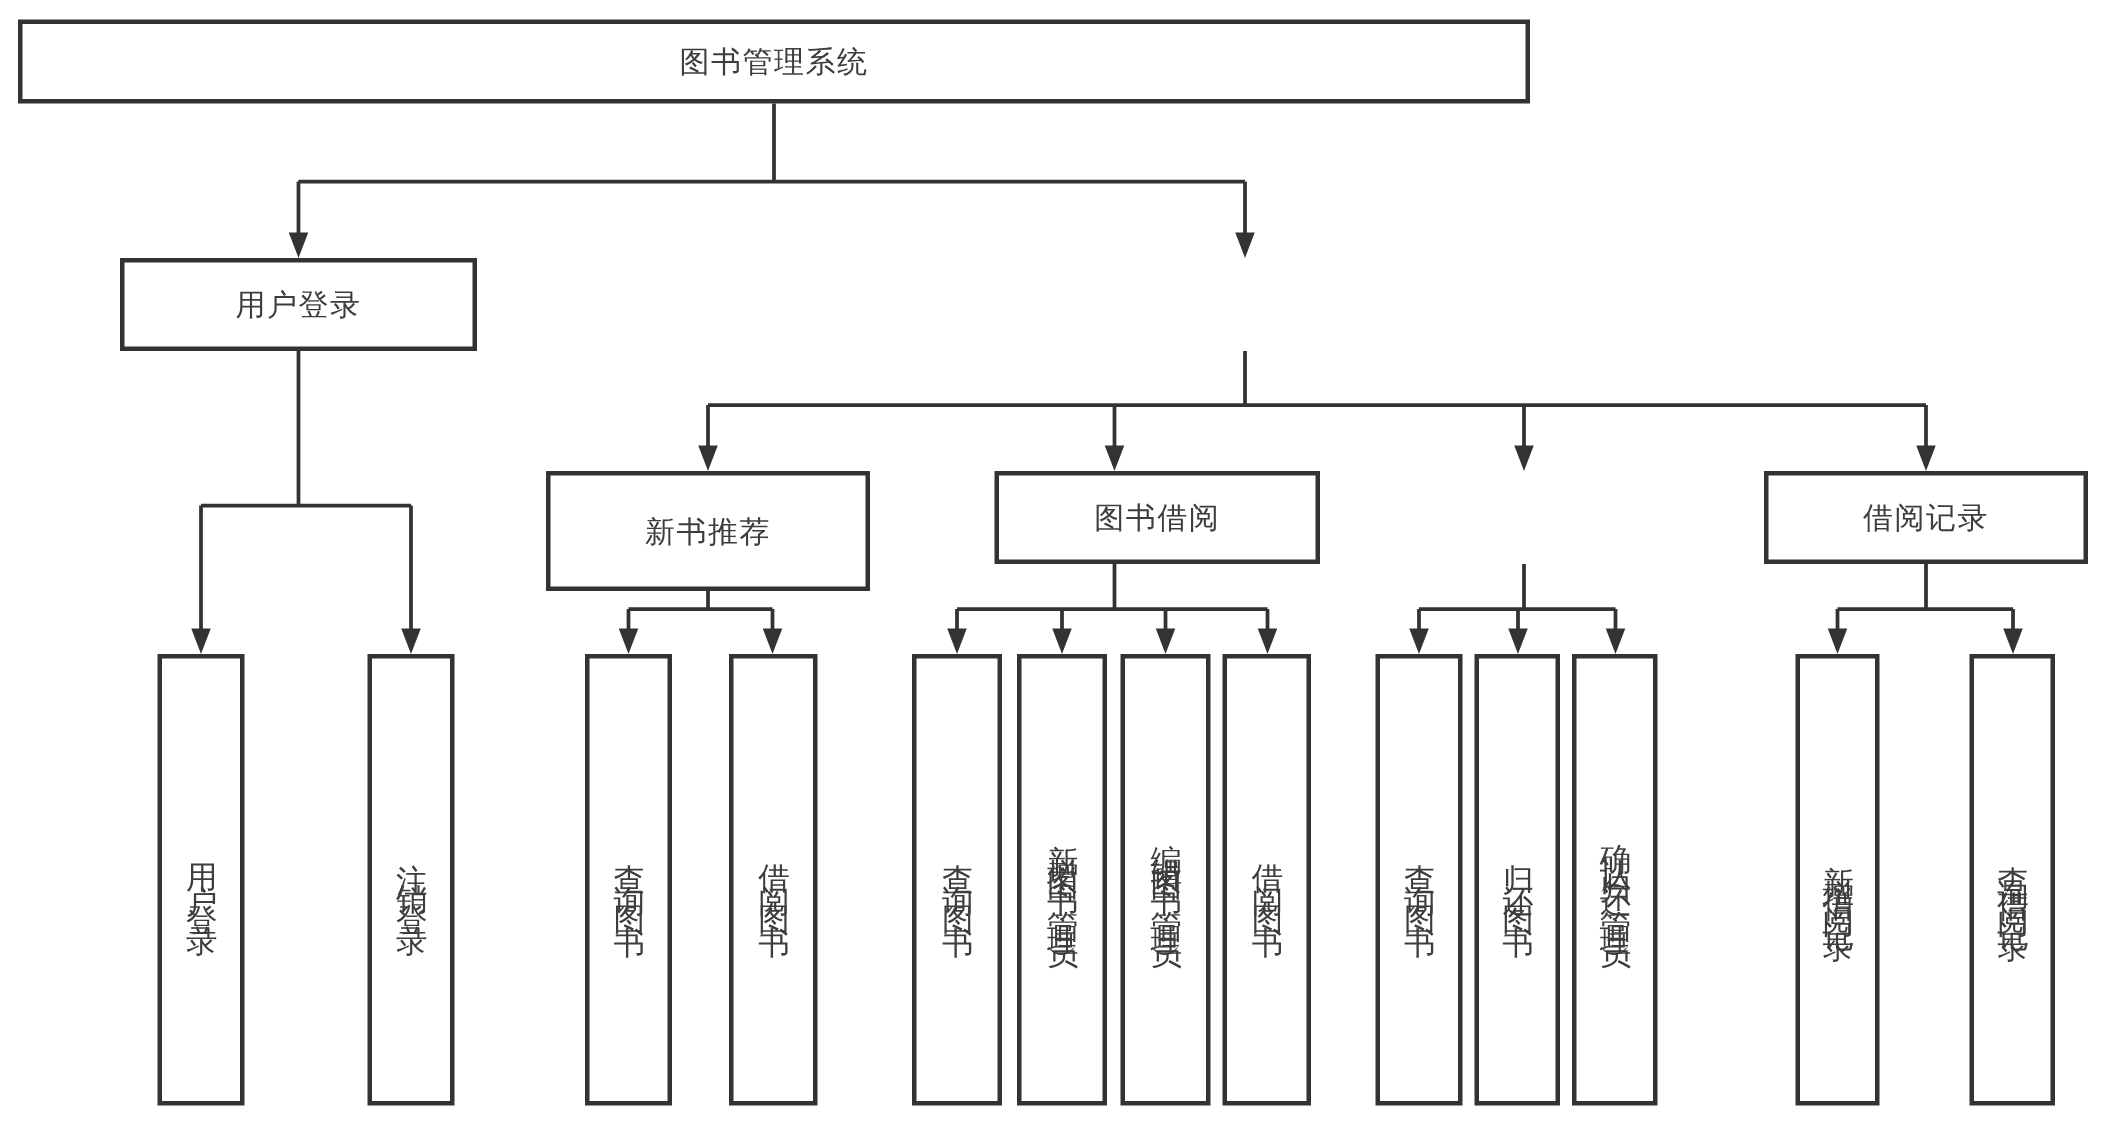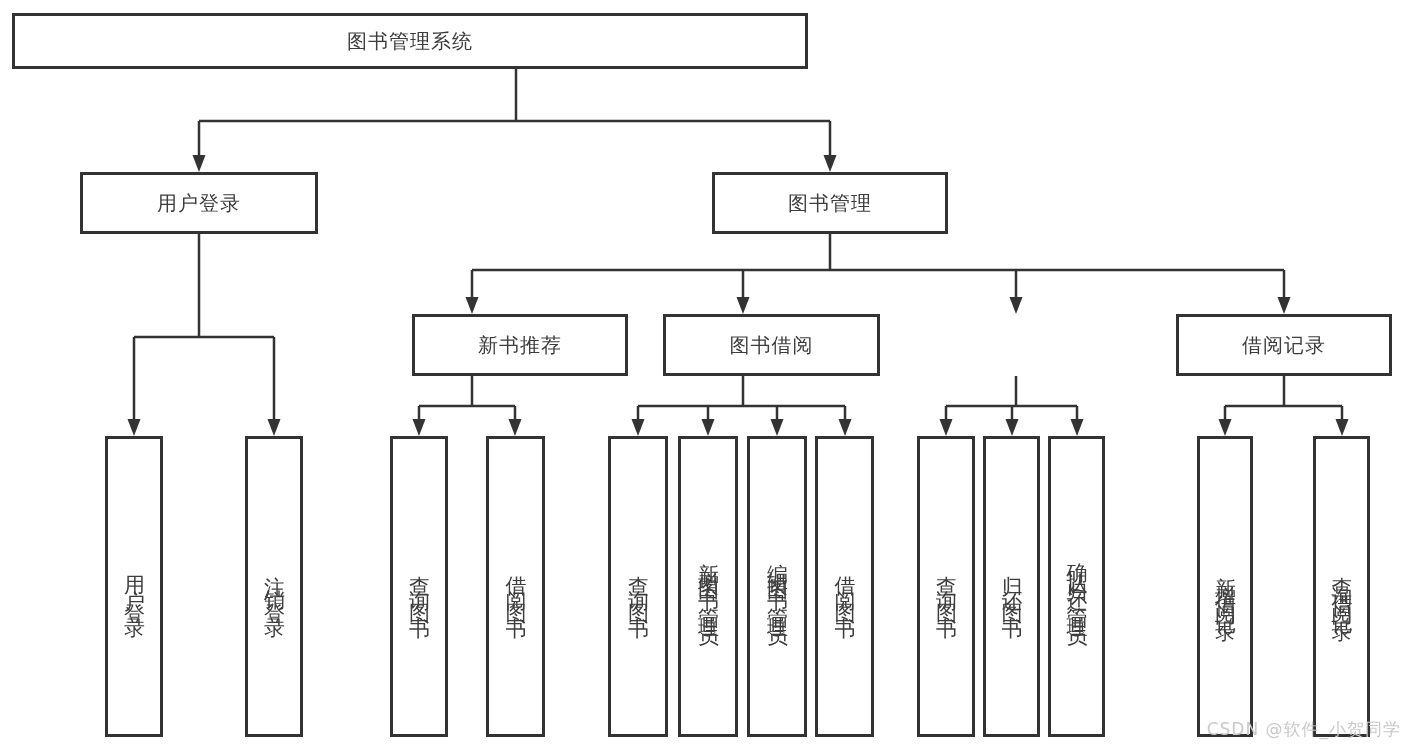--- a/index.html
+++ b/index.html
@@ -63,32 +63,29 @@
       <path d="M770.5 419 L783.5 419 L777 436 Z"></path>
       <path d="M838.5 419 L851.5 419 L845 436 Z"></path>
       <path d="M939.5 419 L952.5 419 L946 436 Z"></path>
       <path d="M1005.5 419 L1018.5 419 L1012 436 Z"></path>
       <path d="M1070.5 419 L1083.5 419 L1077 436 Z"></path>
       <path d="M1218.5 419 L1231.5 419 L1225 436 Z"></path>
       <path d="M1335.5 419 L1348.5 419 L1342 436 Z"></path>
     </g>
   </svg>
 
-  <div class="box" style="left:12px;top:13px;width:796px;height:56px;">
+  <div class="box" style="left:12px;top:13px;width:1008px;height:56px;">
     <span>图书管理系统</span>
   </div>
 
   <div class="box" style="left:80px;top:172px;width:238px;height:62px;">
     <span>用户登录</span>
   </div>
-  <div class="box" style="left:712px;top:172px;width:236px;height:62px;">
-    <span>图书管理</span>
-  </div>
 
-  <div class="box" style="left:364px;top:314px;width:216px;height:62px;margin-left:48px;">
+  <div class="box" style="left:364px;top:314px;width:216px;height:80px;">
     <span>新书推荐</span>
   </div>
   <div class="box" style="left:635px;top:314px;width:217px;height:62px;margin-left:28px;">
     <span>图书借阅</span>
   </div>
   <div class="box" style="left:1176px;top:314px;width:216px;height:62px;">
     <span>借阅记录</span>
   </div>
 
   <div class="box vbox short" style="left:105px;top:436px;width:58px;height:301px;">
@@ -128,15 +125,14 @@
     <span>确认归还（管理员）</span>
   </div>
 
   <div class="box vbox" style="left:1197px;top:436px;width:56px;height:301px;">
     <span>新增借阅记录</span>
   </div>
   <div class="box vbox" style="left:1313px;top:436px;width:57px;height:301px;">
     <span>查询借阅记录</span>
   </div>
 
-  <div class="watermark">CSDN @软件_小贺同学</div>
 
 </div>
 
 </body></html>

